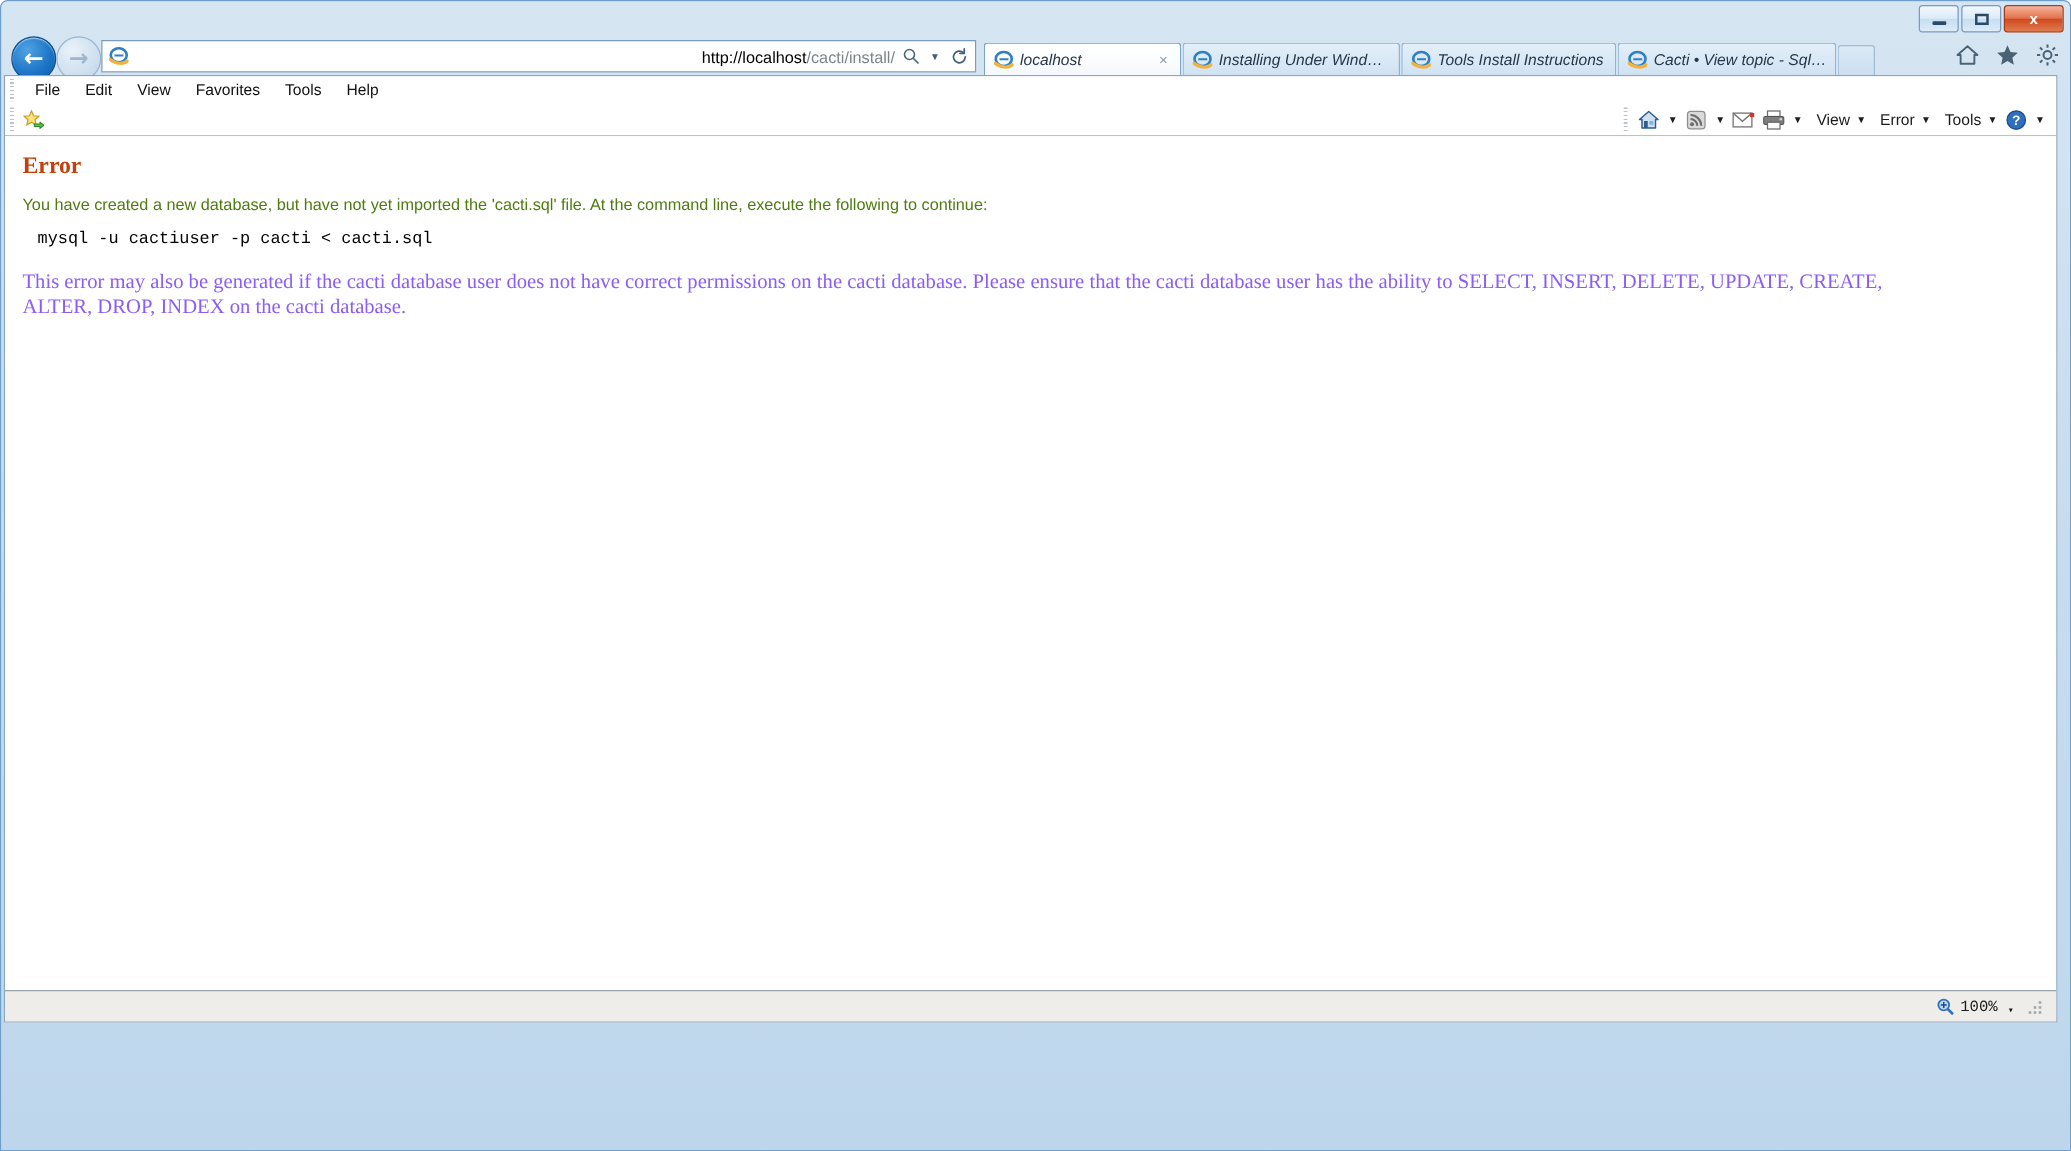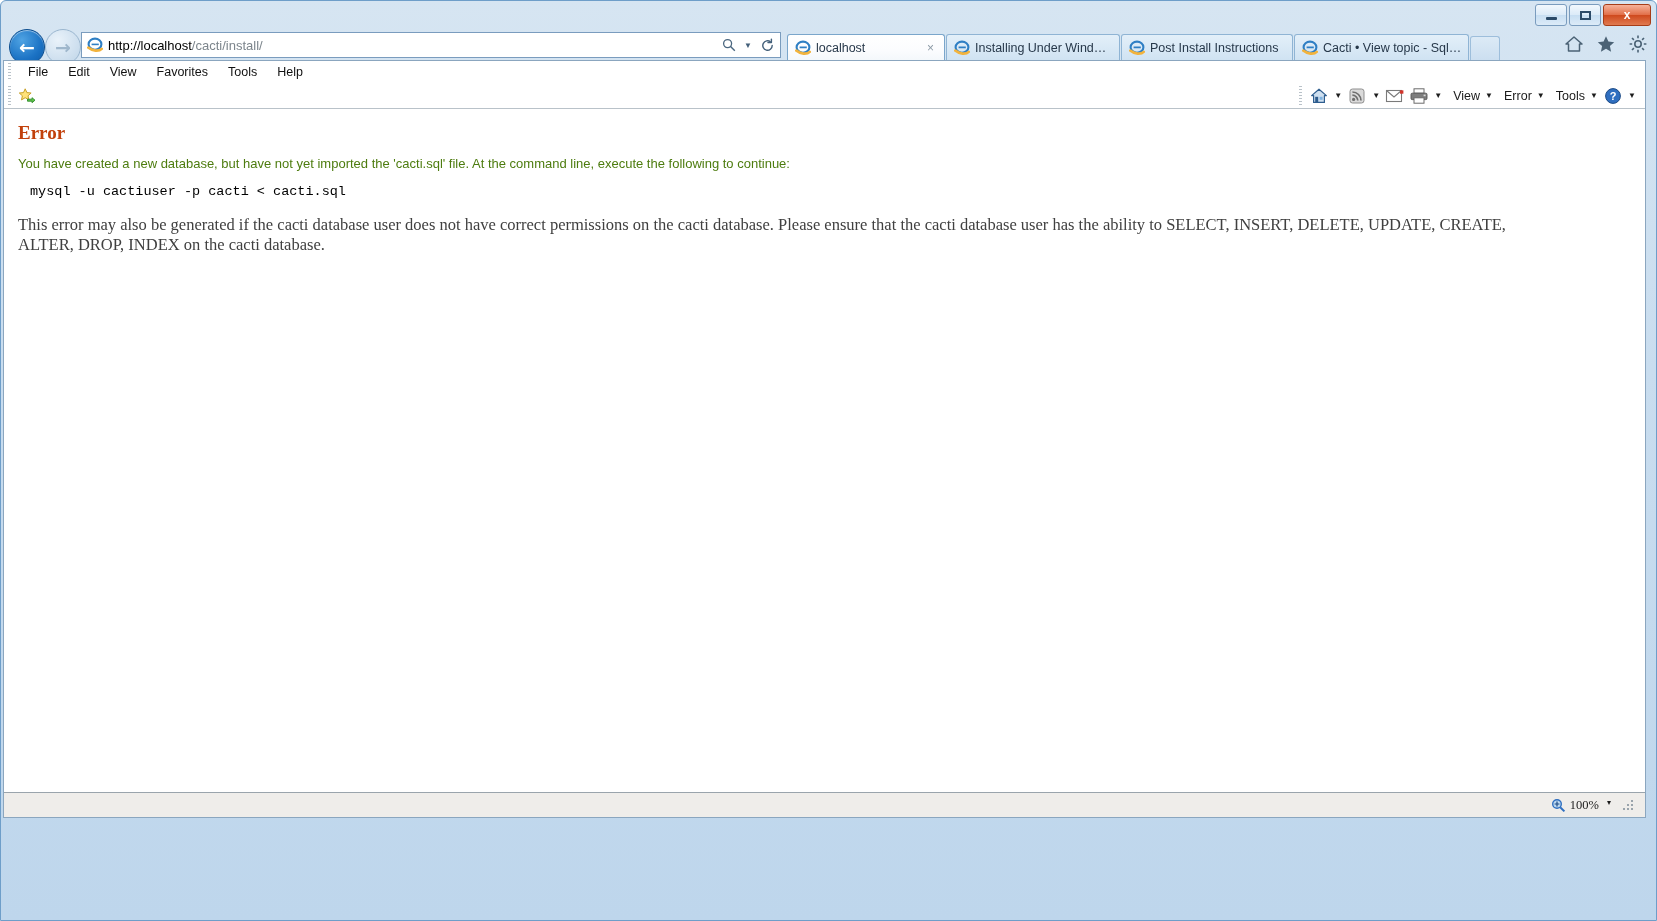--- a/index.html
+++ b/index.html
@@ -122,20 +122,21 @@
     position: absolute;
     left: 80px;
     top: 3px;
     width: 700px;
     height: 26px;
     background: #ffffff;
     border: 1px solid #7a9cbe;
     display: flex;
     align-items: center;
     box-sizing: border-box;
+    text-align: right;
   }
   #ie-favicon {
     width: 16px;
     height: 16px;
     margin: 0 5px 0 5px;
     flex: 0 0 auto;
   }
   #urltext {
     flex: 1 1 auto;
     font-size: 13px;
@@ -166,20 +167,21 @@
   }
 
   
   #tabstrip {
     position: absolute;
     left: 786px;
     top: 2px;
     height: 30px;
     display: flex;
     align-items: flex-end;
+    font-style: italic;
   }
   .tab {
     height: 27px;
     box-sizing: border-box;
     display: flex;
     align-items: center;
     padding: 0 6px 0 7px;
     border: 1px solid #8fb4d4;
     border-bottom: none;
     border-radius: 3px 3px 0 0;
@@ -357,21 +359,21 @@
   .code-line {
     font-family: "Liberation Mono", "DejaVu Sans Mono", monospace;
     font-size: 13.5px;
     color: #000000;
     margin: 0 0 16px 12px;
     white-space: pre;
   }
   .para-serif {
     font-family: "Liberation Serif", serif;
     font-size: 16.5px;
-    color: #404040;
+    color: #8b5cf6;
     margin: 0;
     line-height: 1.18;
     max-width: 1545px;
   }
 
   
   #statusbar {
     position: absolute;
     left: 0;
     bottom: 0;
@@ -384,26 +386,26 @@
     box-sizing: border-box;
   }
   #status-left {
     flex: 1 1 auto;
     font-size: 12px;
     color: #333;
     padding-left: 8px;
   }
   #zoomwrap {
     display: flex;
-    align-items: flex-start;
+    align-items: flex-end;
     gap: 4px;
     padding-right: 8px;
     font-size: 12.5px;
     color: #1b1b1b;
-    font-family: Liberation Serif, serif;
+    font-family: Liberation Mono, monospace;
   }
   #zoomcaret { font-size: 8px; color: #1b1b1b; padding: 0 6px 0 4px;}
   #resizegrip {
     width: 14px; height: 14px;
     margin-right: 2px;
   }
 
   
   #cursor {
     position: absolute;
@@ -485,21 +487,21 @@
         </svg>
         <span class="tablabel">Installing Under Windows</span>
       </div>
 
       <div class="tab" style="width:172px">
         <svg class="tabicon" viewBox="0 0 16 16">
           <ellipse cx="8" cy="7.2" rx="6.4" ry="5.6" fill="none" stroke="#2f7fc4" stroke-width="2.1"></ellipse>
           <path d="M1.2 10.6c4.2 3.6 10.8 4 13.6 1.2" fill="none" stroke="#f2b33d" stroke-width="2.6" stroke-linecap="round"></path>
           <path d="M4.6 7.4h7.2" stroke="#2f7fc4" stroke-width="1.6"></path>
         </svg>
-        <span class="tablabel">Post Install Instructions</span>
+        <span class="tablabel">Tools Install Instructions</span>
       </div>
 
       <div class="tab" style="width:175px">
         <svg class="tabicon" viewBox="0 0 16 16">
           <ellipse cx="8" cy="7.2" rx="6.4" ry="5.6" fill="none" stroke="#2f7fc4" stroke-width="2.1"></ellipse>
           <path d="M1.2 10.6c4.2 3.6 10.8 4 13.6 1.2" fill="none" stroke="#f2b33d" stroke-width="2.6" stroke-linecap="round"></path>
           <path d="M4.6 7.4h7.2" stroke="#2f7fc4" stroke-width="1.6"></path>
         </svg>
         <span class="tablabel">Cacti • View topic - Sql err...</span>
       </div>

